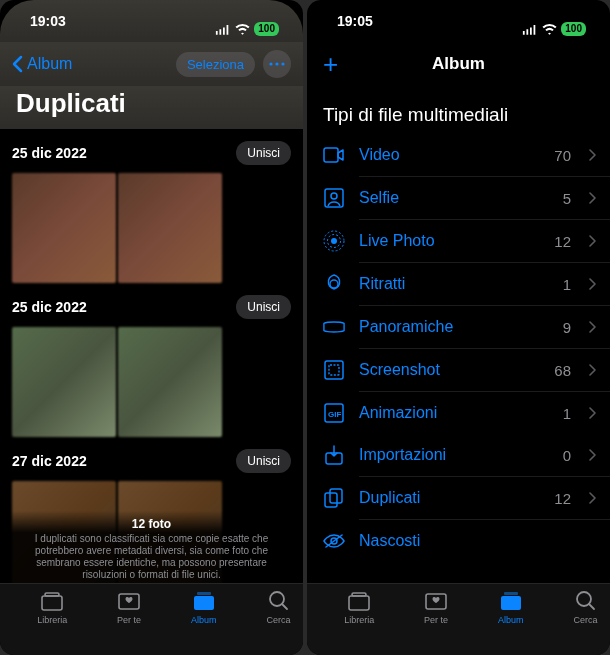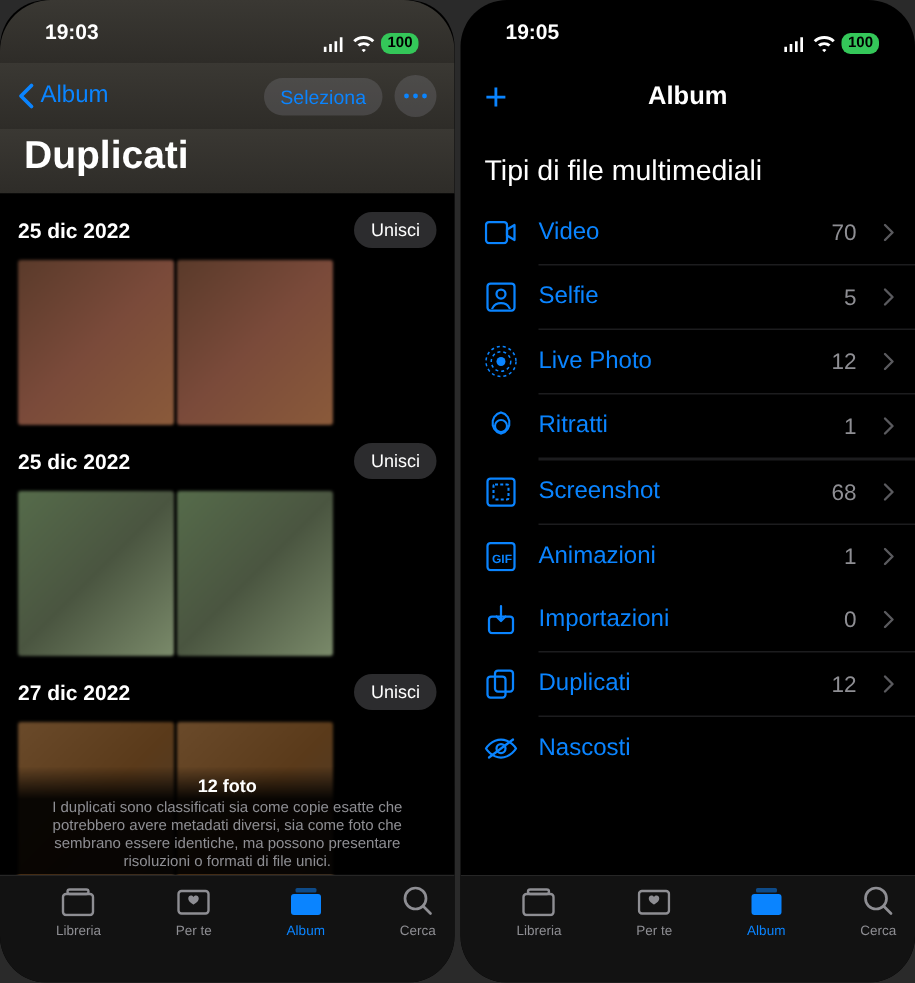--- a/index.html
+++ b/index.html
@@ -9,21 +9,21 @@
     width: 610px;
     height: 655px;
     display: flex;
     gap: 4px;
     overflow: hidden;
   }
   .phone {
     width: 303px;
     height: 655px;
     background: #000;
-    border-radius: 31px;
+    border-radius: 14px;
     overflow: hidden;
     position: relative;
     display: flex;
     flex-direction: column;
   }
   
   .status {
     height: 42px;
     display: flex;
     justify-content: space-between;
@@ -320,20 +320,34 @@
             </span>
             <span class="label">Ritratti</span>
             <span class="cnt">1</span>
             <span class="chev">
               <svg width="7" height="12" viewBox="0 0 7 12">
                 <path d="M1 1l5 5-5 5" fill="none" stroke="currentColor" stroke-width="1.6" stroke-linecap="round" stroke-linejoin="round"></path>
               </svg>
             </span>
           </div>
           <div class="sep"></div>
+          <div class="row">
+            <span class="icon">
+              <svg width="24" height="14" viewBox="0 0 24 14">
+                <path d="M1 3c4-2 18-2 22 0v8c-4 2-18 2-22 0z" fill="none" stroke="currentColor" stroke-width="1.5" stroke-linejoin="round"></path>
+              </svg>
+            </span>
+            <span class="label">Panoramiche</span>
+            <span class="cnt">9</span>
+            <span class="chev">
+              <svg width="7" height="12" viewBox="0 0 7 12">
+                <path d="M1 1l5 5-5 5" fill="none" stroke="currentColor" stroke-width="1.6" stroke-linecap="round" stroke-linejoin="round"></path>
+              </svg>
+            </span>
+          </div>
           <div class="sep"></div>
           <div class="row">
             <span class="icon">
               <svg width="20" height="20" viewBox="0 0 20 20">
                 <rect x="1" y="1" width="18" height="18" rx="2" fill="none" stroke="currentColor" stroke-width="1.5"></rect>
                 <rect x="5" y="5" width="10" height="10" rx="1" fill="none" stroke="currentColor" stroke-width="1.4" stroke-dasharray="2 1.5"></rect>
               </svg>
             </span>
             <span class="label">Screenshot</span>
             <span class="cnt">68</span>

